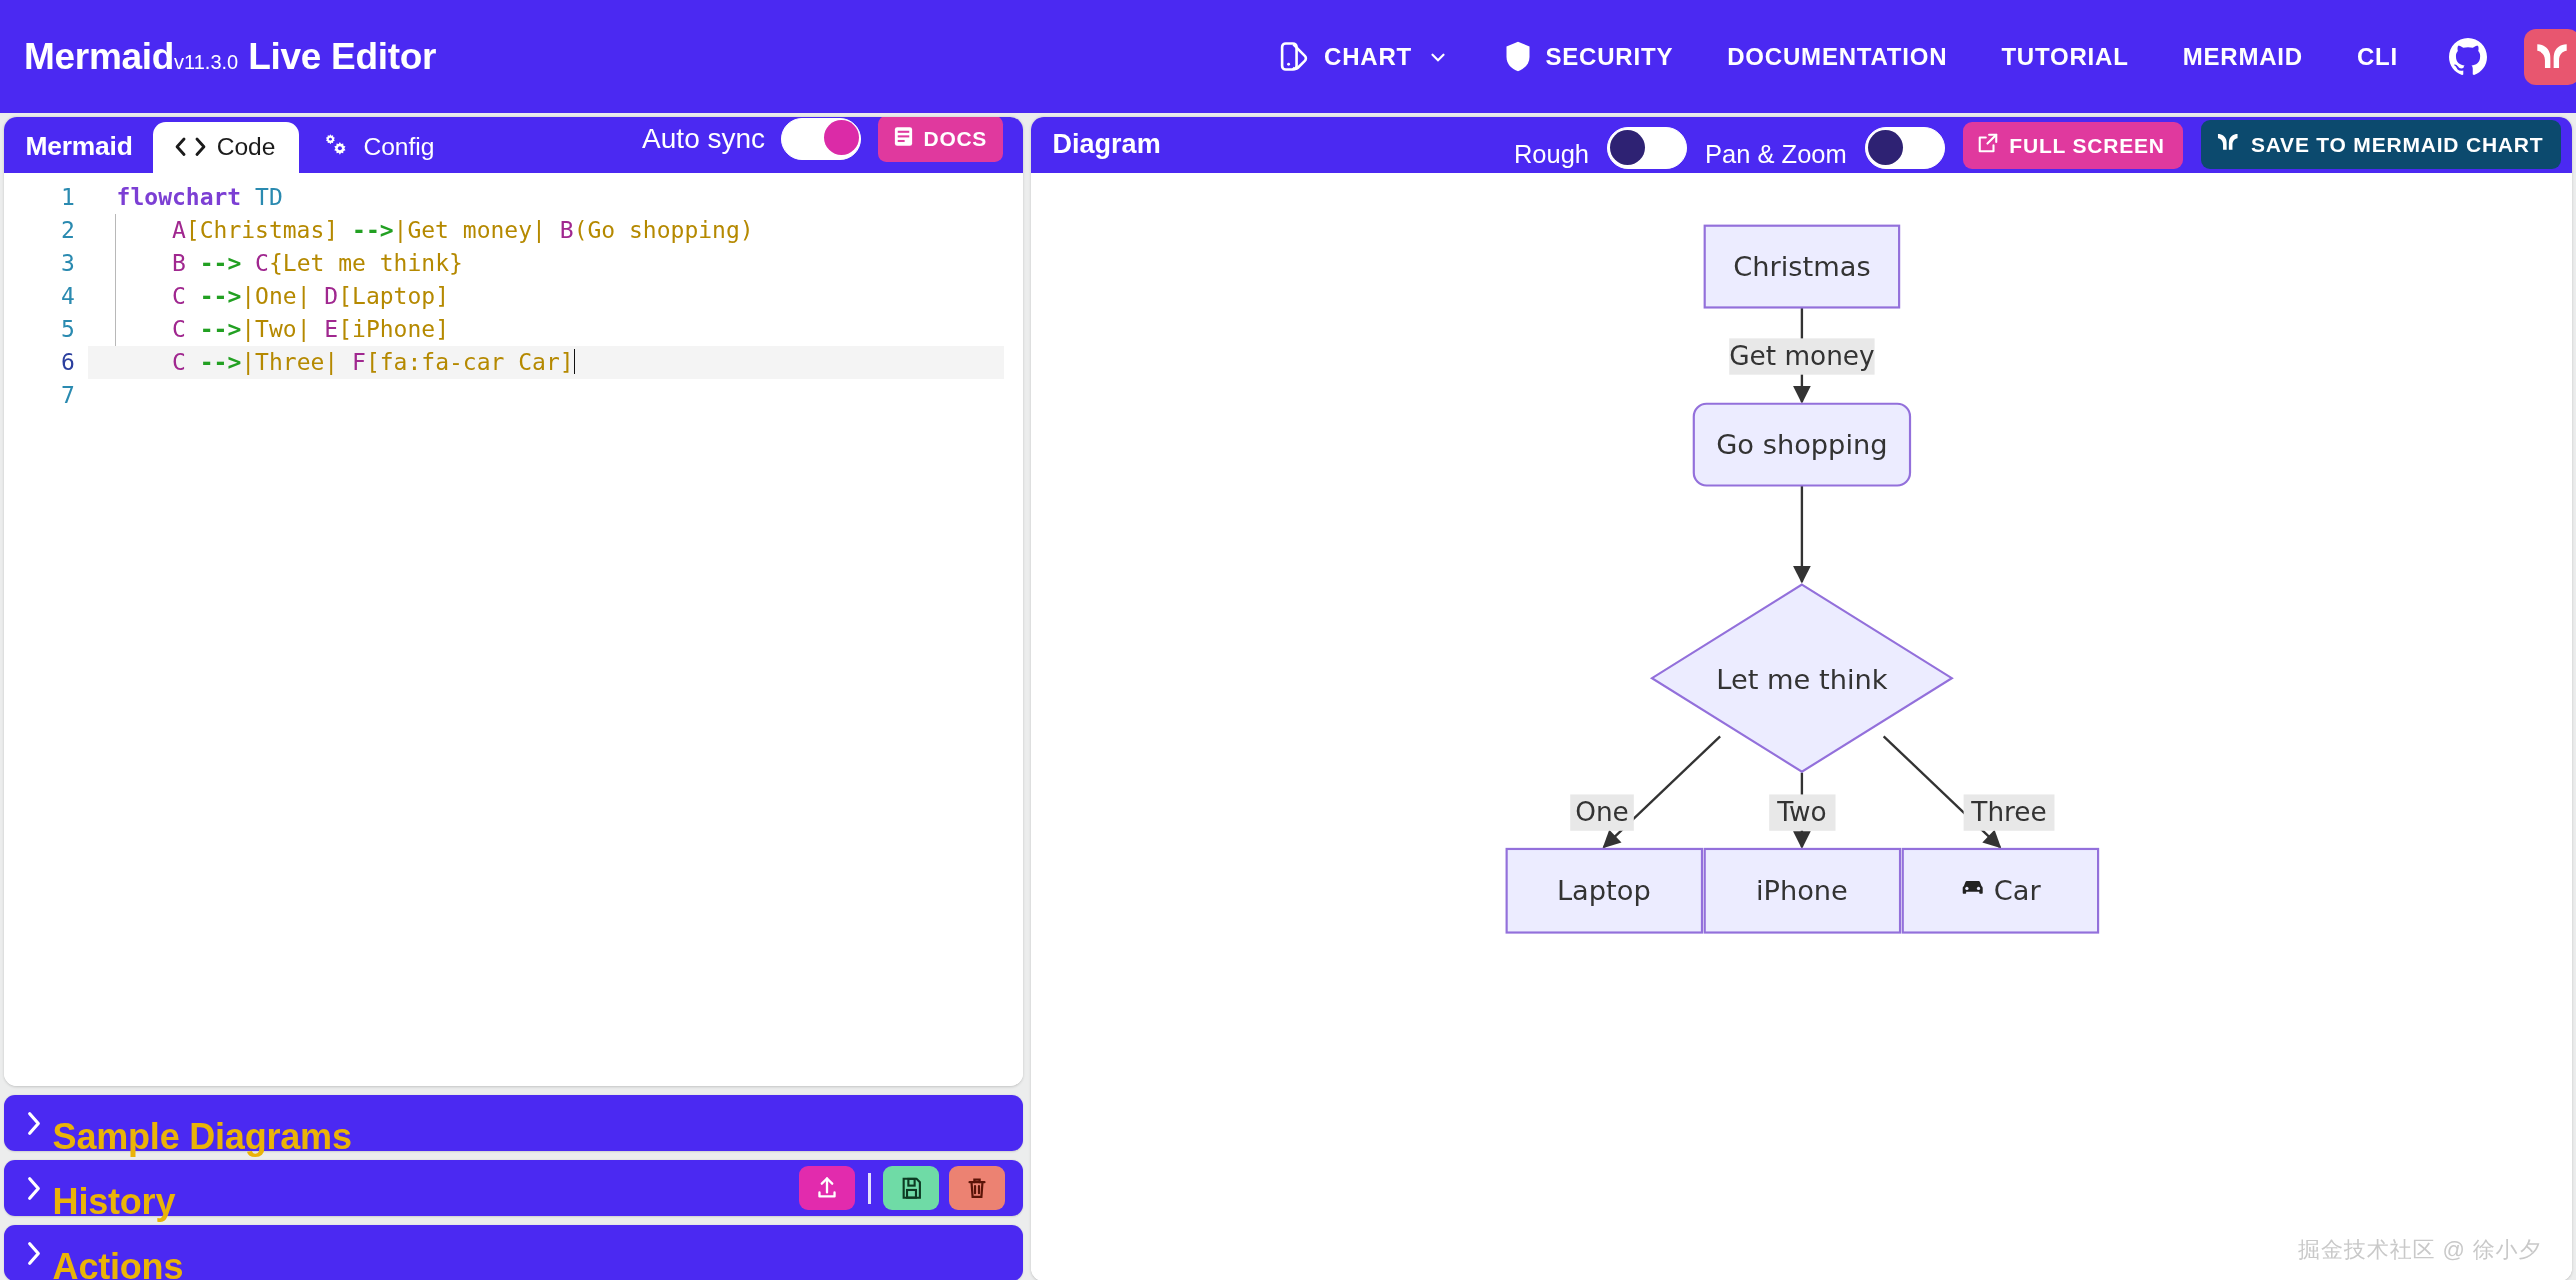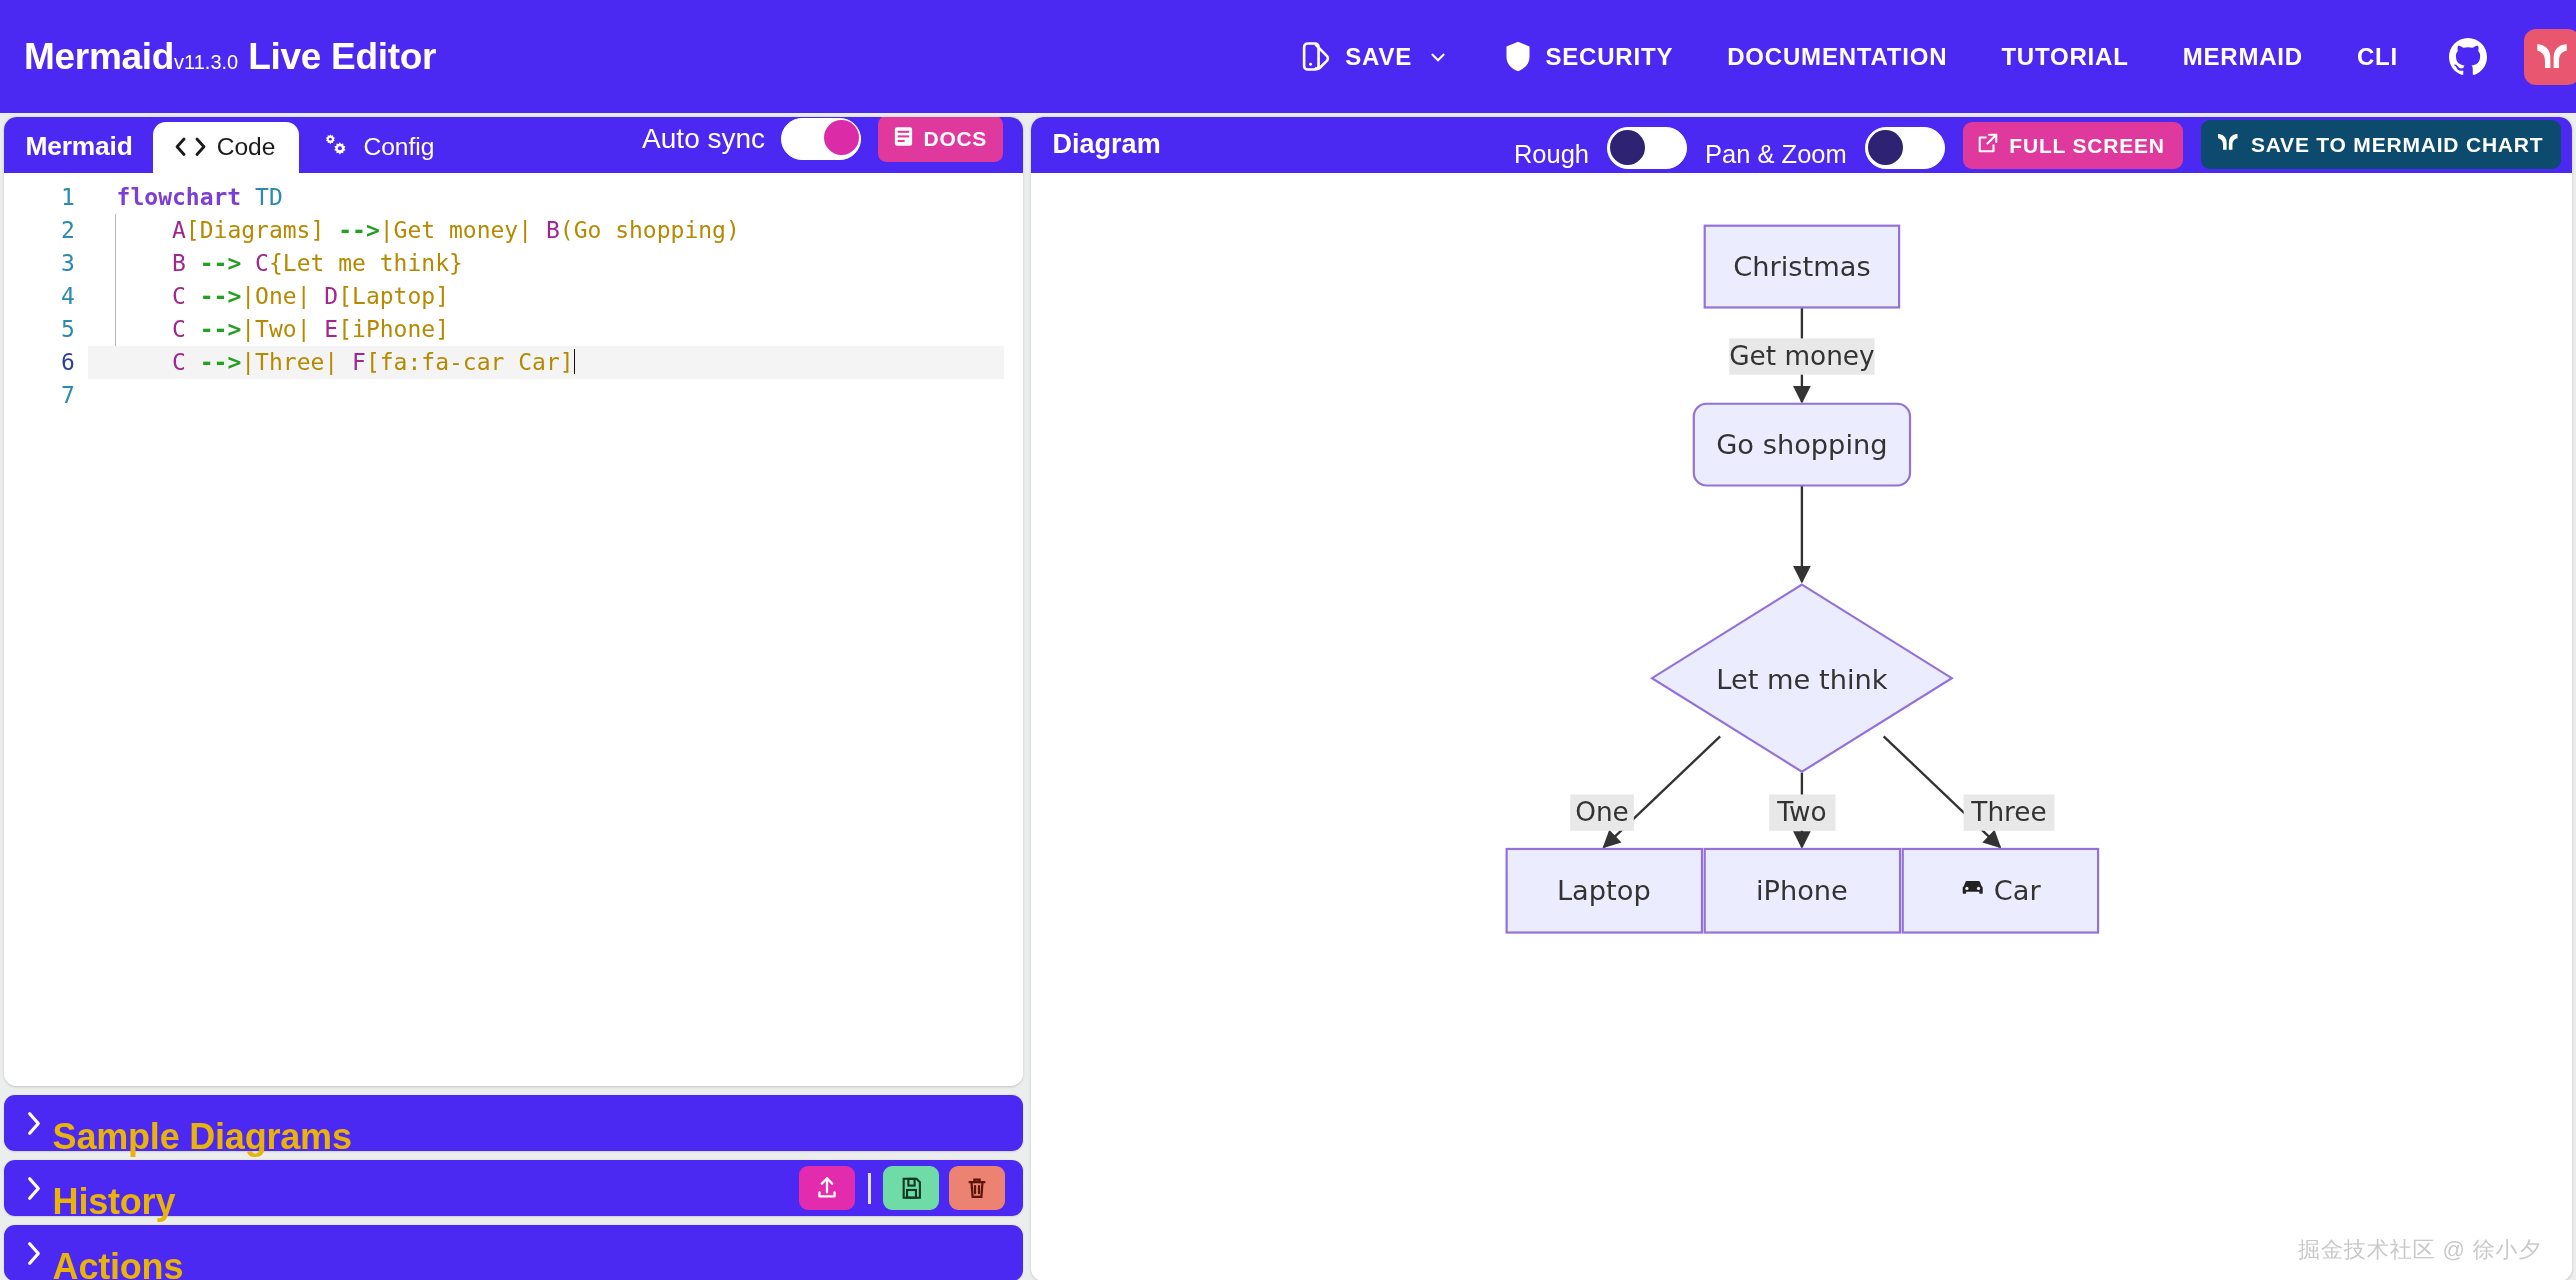--- a/index.html
+++ b/index.html
@@ -366,21 +366,21 @@
   <div class="nav-right">
 
     <div class="nav-item">
       <span class="nav-icon">
         <svg width="33" height="33" viewBox="0 0 24 24" fill="none" stroke="#fff" stroke-width="1.9">
           <rect x="3" y="2.5" width="10.5" height="19" rx="2.6"></rect>
           <path d="M11.2 3.2l8.3 8.3a2.6 2.6 0 0 1 0 3.7l-5 5a2.6 2.6 0 0 1-3.7 0"></path>
           <circle cx="7.7" cy="17.6" r="1.05" fill="#fff" stroke="none"></circle>
         </svg>
       </span>
-      <span>SAVE</span>
+      <span>CHART</span>
       <span class="chev-sm">
         <svg width="22" height="22" viewBox="0 0 24 24" fill="none" stroke="#fff" stroke-width="2.4" stroke-linecap="round">
             <polyline points="6,9.5 12,15.5 18,9.5"></polyline>
           </svg>
       </span>
     </div>
 
     <div class="nav-item">
       <span class="nav-icon">
         <svg width="30" height="33" viewBox="0 0 24 26" fill="#fff">
@@ -480,21 +480,21 @@
             <div>2</div>
             <div>3</div>
             <div>4</div>
             <div>5</div>
             <div class="cur">6</div>
             <div>7</div>
           </div>
         <div class="code-lines" id="codelines">
           <div class="indent-guide"></div>
         <div class="code-line"><span class="k-kw">flowchart</span><span> </span><span class="k-dir">TD</span></div>
-            <div class="code-line"><span>    </span><span class="k-id">A</span><span class="k-txt">[Diagrams]</span><span> </span><span class="k-arr">--&gt;</span><span class="k-txt">|Get money|</span><span> </span><span class="k-id">B</span><span class="k-txt">(Go shopping)</span></div>
+            <div class="code-line"><span>    </span><span class="k-id">A</span><span class="k-txt">[Christmas]</span><span> </span><span class="k-arr">--&gt;</span><span class="k-txt">|Get money|</span><span> </span><span class="k-id">B</span><span class="k-txt">(Go shopping)</span></div>
             <div class="code-line"><span>    </span><span class="k-id">B</span><span> </span><span class="k-arr">--&gt;</span><span> </span><span class="k-id">C</span><span class="k-txt">{Let me think}</span></div>
             <div class="code-line"><span>    </span><span class="k-id">C</span><span> </span><span class="k-arr">--&gt;</span><span class="k-txt">|One|</span><span> </span><span class="k-id">D</span><span class="k-txt">[Laptop]</span></div>
             <div class="code-line"><span>    </span><span class="k-id">C</span><span> </span><span class="k-arr">--&gt;</span><span class="k-txt">|Two|</span><span> </span><span class="k-id">E</span><span class="k-txt">[iPhone]</span></div>
             <div class="code-line active"><span>    </span><span class="k-id">C</span><span> </span><span class="k-arr">--&gt;</span><span class="k-txt">|Three|</span><span> </span><span class="k-id">F</span><span class="k-txt">[fa:fa-car Car]</span><span class="caret"></span></div>
             <div class="code-line"></div>
           </div>
       </div>
     </div>
 
     <div class="acc">

